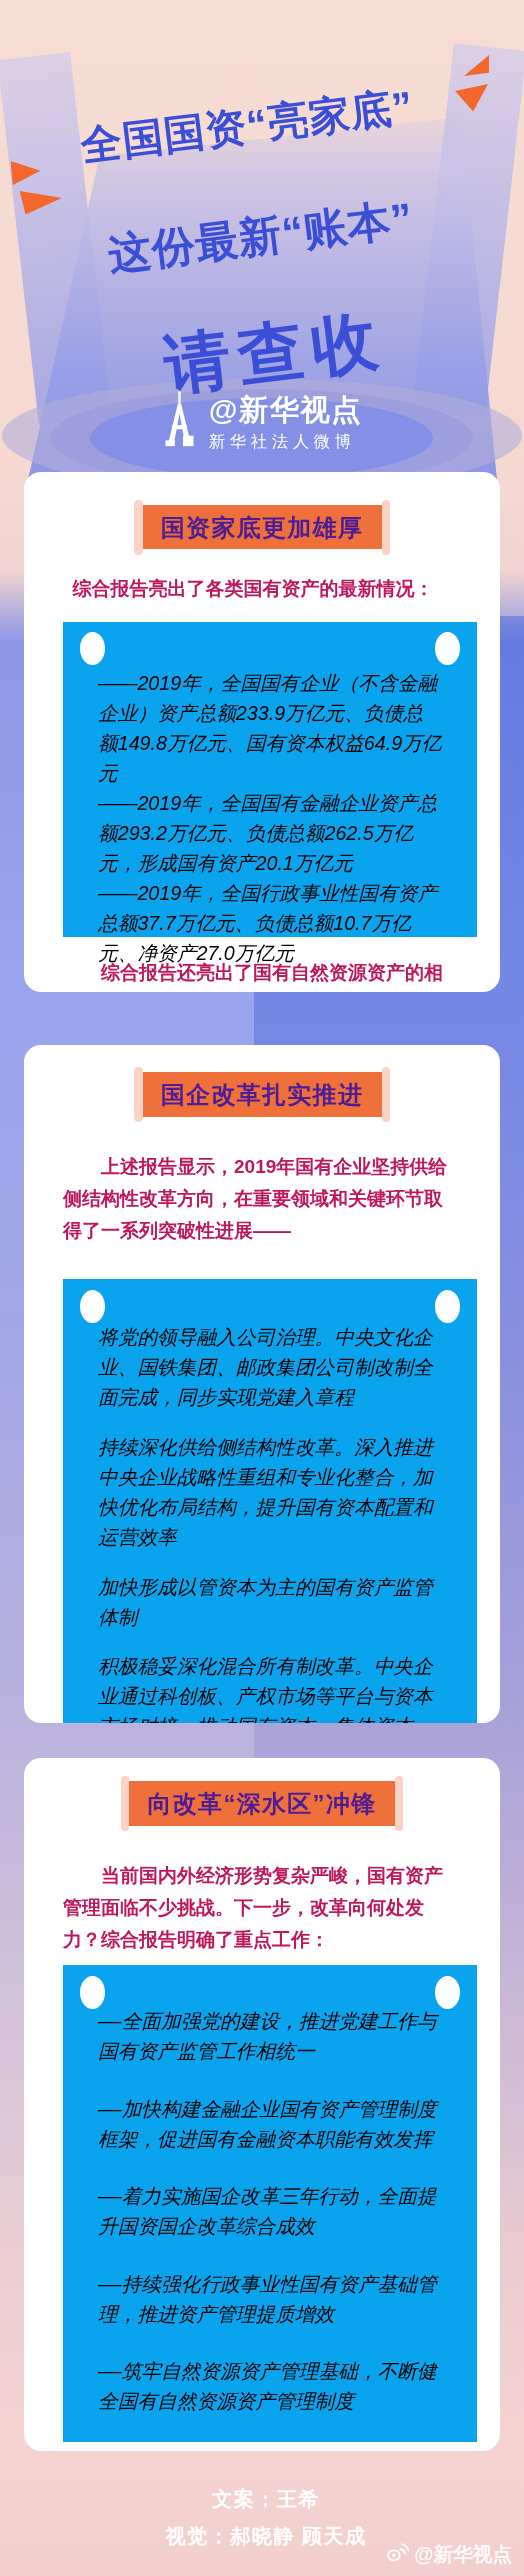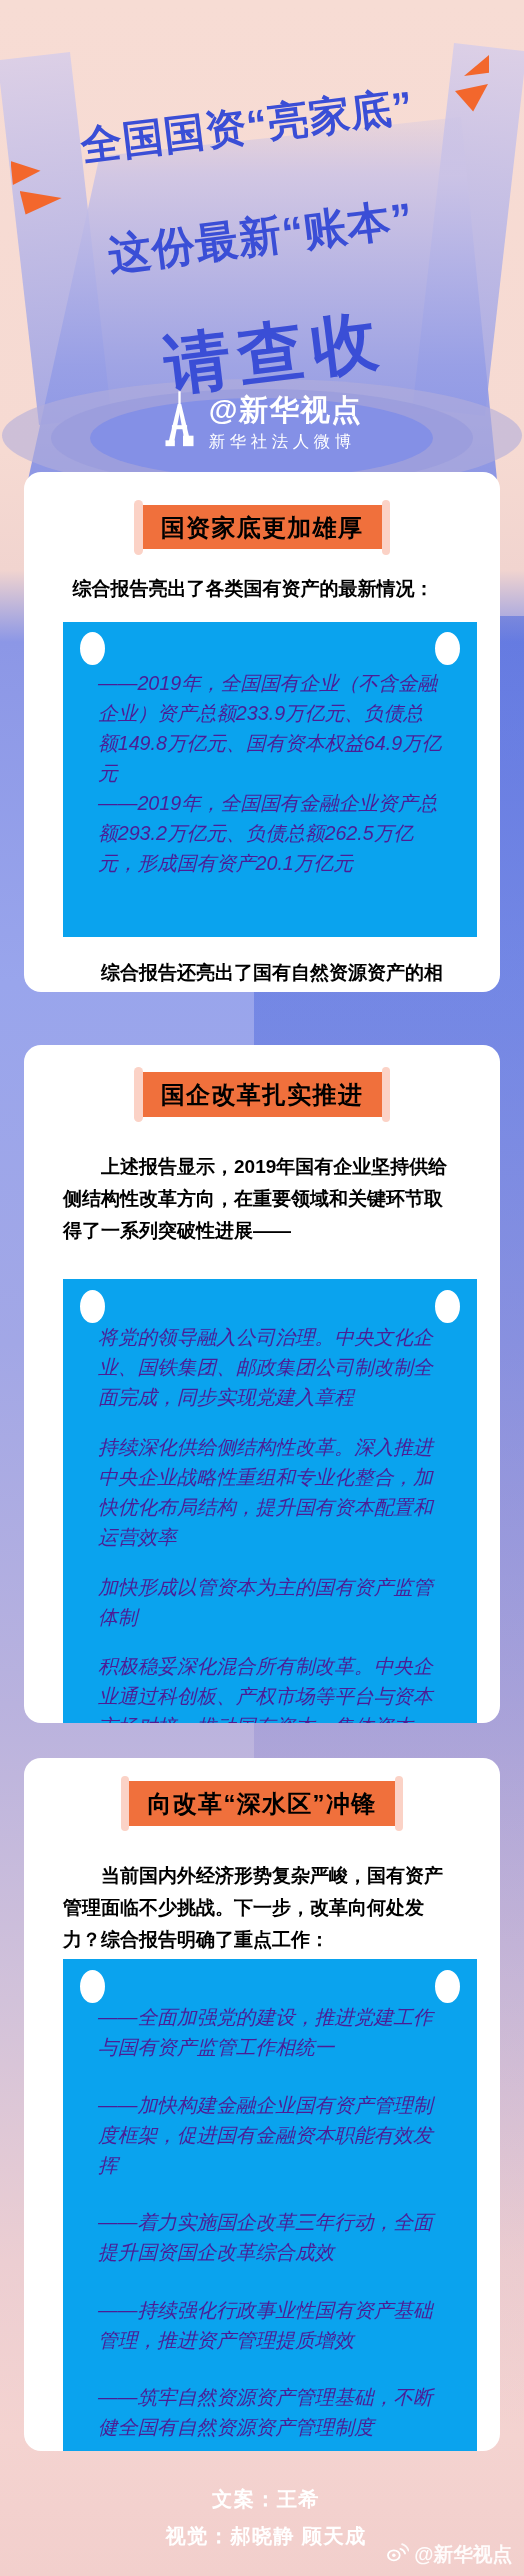--- a/index.html
+++ b/index.html
@@ -57,36 +57,36 @@
 
   
   .card { position:absolute; left:24px; width:476px; background:#fff; border-radius:17px;
     z-index:5; overflow:hidden; padding:0 39px; }
   .card1 { top:472px;  height:520px;  padding-top:27.5px; }
   .card2 { top:1045px; height:678px; padding-top:22px; }
   .card3 { top:1758px; height:693px; padding-top:18.3px; }
 
   .banner { position:relative; width:max-content; margin:0 auto; padding:5.2px 8.5px; }
   .banner .plate { background:#f0703c; padding:7.9px 18.3px; }
-  .banner h2 { color:#000000; font-size:24px; font-weight:bold; letter-spacing:1.3px; line-height:29px; }
+  .banner h2 { color:#4c1d95; font-size:24px; font-weight:bold; letter-spacing:1.3px; line-height:29px; }
   .banner .bh { position:absolute; top:0; bottom:0; width:8.5px; border-radius:5.2px; background:#fbd2c6; }
   .banner .bh.l { left:0; } .banner .bh.r { right:0; }
 
-  .intro, .outro { color:#000000; font-size:19px; line-height:32px; font-weight:600; }
+  .intro, .outro { color:#be185d; font-size:19px; line-height:32px; font-weight:600; }
   .card1 .intro { margin-top:18.3px; text-indent:0.5em; }
   .card2 .intro, .card3 .intro { margin-top:29px; text-indent:2em; }
   .outro { margin-top:19.7px; text-indent:2em; }
 
   .bluebox { position:relative; width:414px; margin:17px auto 0; background:#0aa3ee;
     padding:43px 35px 23.6px; }
-  .card2 .bluebox { margin-top:32px; } .card3 .bluebox { margin-top:3px; }
+  .card2 .bluebox { margin-top:32px; } .card3 .bluebox { margin-top:9px;font-family:Liberation Mono, monospace; }
   .bluebox.fixed { height:315px; padding-top:46px; }
   .dot { position:absolute; top:10.5px; width:25px; height:33px; border-radius:50%; background:#fff; }
   .dot.l { left:17px; } .dot.r { right:17px; }
-  .bluebox p { color:#4c1d95; font-size:19.7px; line-height:30px; font-style:italic; }
+  .bluebox p { color:#000000; font-size:19.7px; line-height:30px; font-style:italic; }
   .card2 .bluebox p { margin-bottom:19.7px; }
   .card3 .bluebox p { margin-bottom:27.5px; }
   .bluebox p:last-child { margin-bottom:0; }
 
   
   .credits { position:absolute; left:0; top:2481px; width:100%; text-align:center; z-index:3; }
   .credits p { color:#fff; font-size:20.3px; font-weight:bold; line-height:37px; letter-spacing:1.3px;padding-left:8px; }
   .watermark { position:absolute; right:11.8px; top:2540px; display:flex; align-items:center;
     gap:5.2px; color:rgba(255,255,255,.92); font-size:19.7px; font-weight:bold; z-index:3; }
 </style>
@@ -144,20 +144,21 @@
         <h2>国资家底更加雄厚</h2>
       </div>
       <span class="bh r"></span>
     </div>
     <p class="intro">综合报告亮出了各类国有资产的最新情况：</p>
     <div class="bluebox fixed">
       <span class="dot l"></span>
       <span class="dot r"></span>
       <p>——2019年，全国国有企业（不含金融企业）资产总额233.9万亿元、负债总额149.8万亿元、国有资本权益64.9万亿元</p>
       <p>——2019年，全国国有金融企业资产总额293.2万亿元、负债总额262.5万亿元，形成国有资产20.1万亿元</p>
+      <p>——2019年，全国行政事业性国有资产总额37.7万亿元、负债总额10.7万亿元、净资产27.0万亿元</p>
     </div>
     <p class="outro">综合报告还亮出了国有自然资源资产的相关情况。</p>
   </section>
 
   <section class="card card2">
     <div class="banner">
       <span class="bh l"></span>
       <div class="plate">
         <h2>国企改革扎实推进</h2>
       </div>

